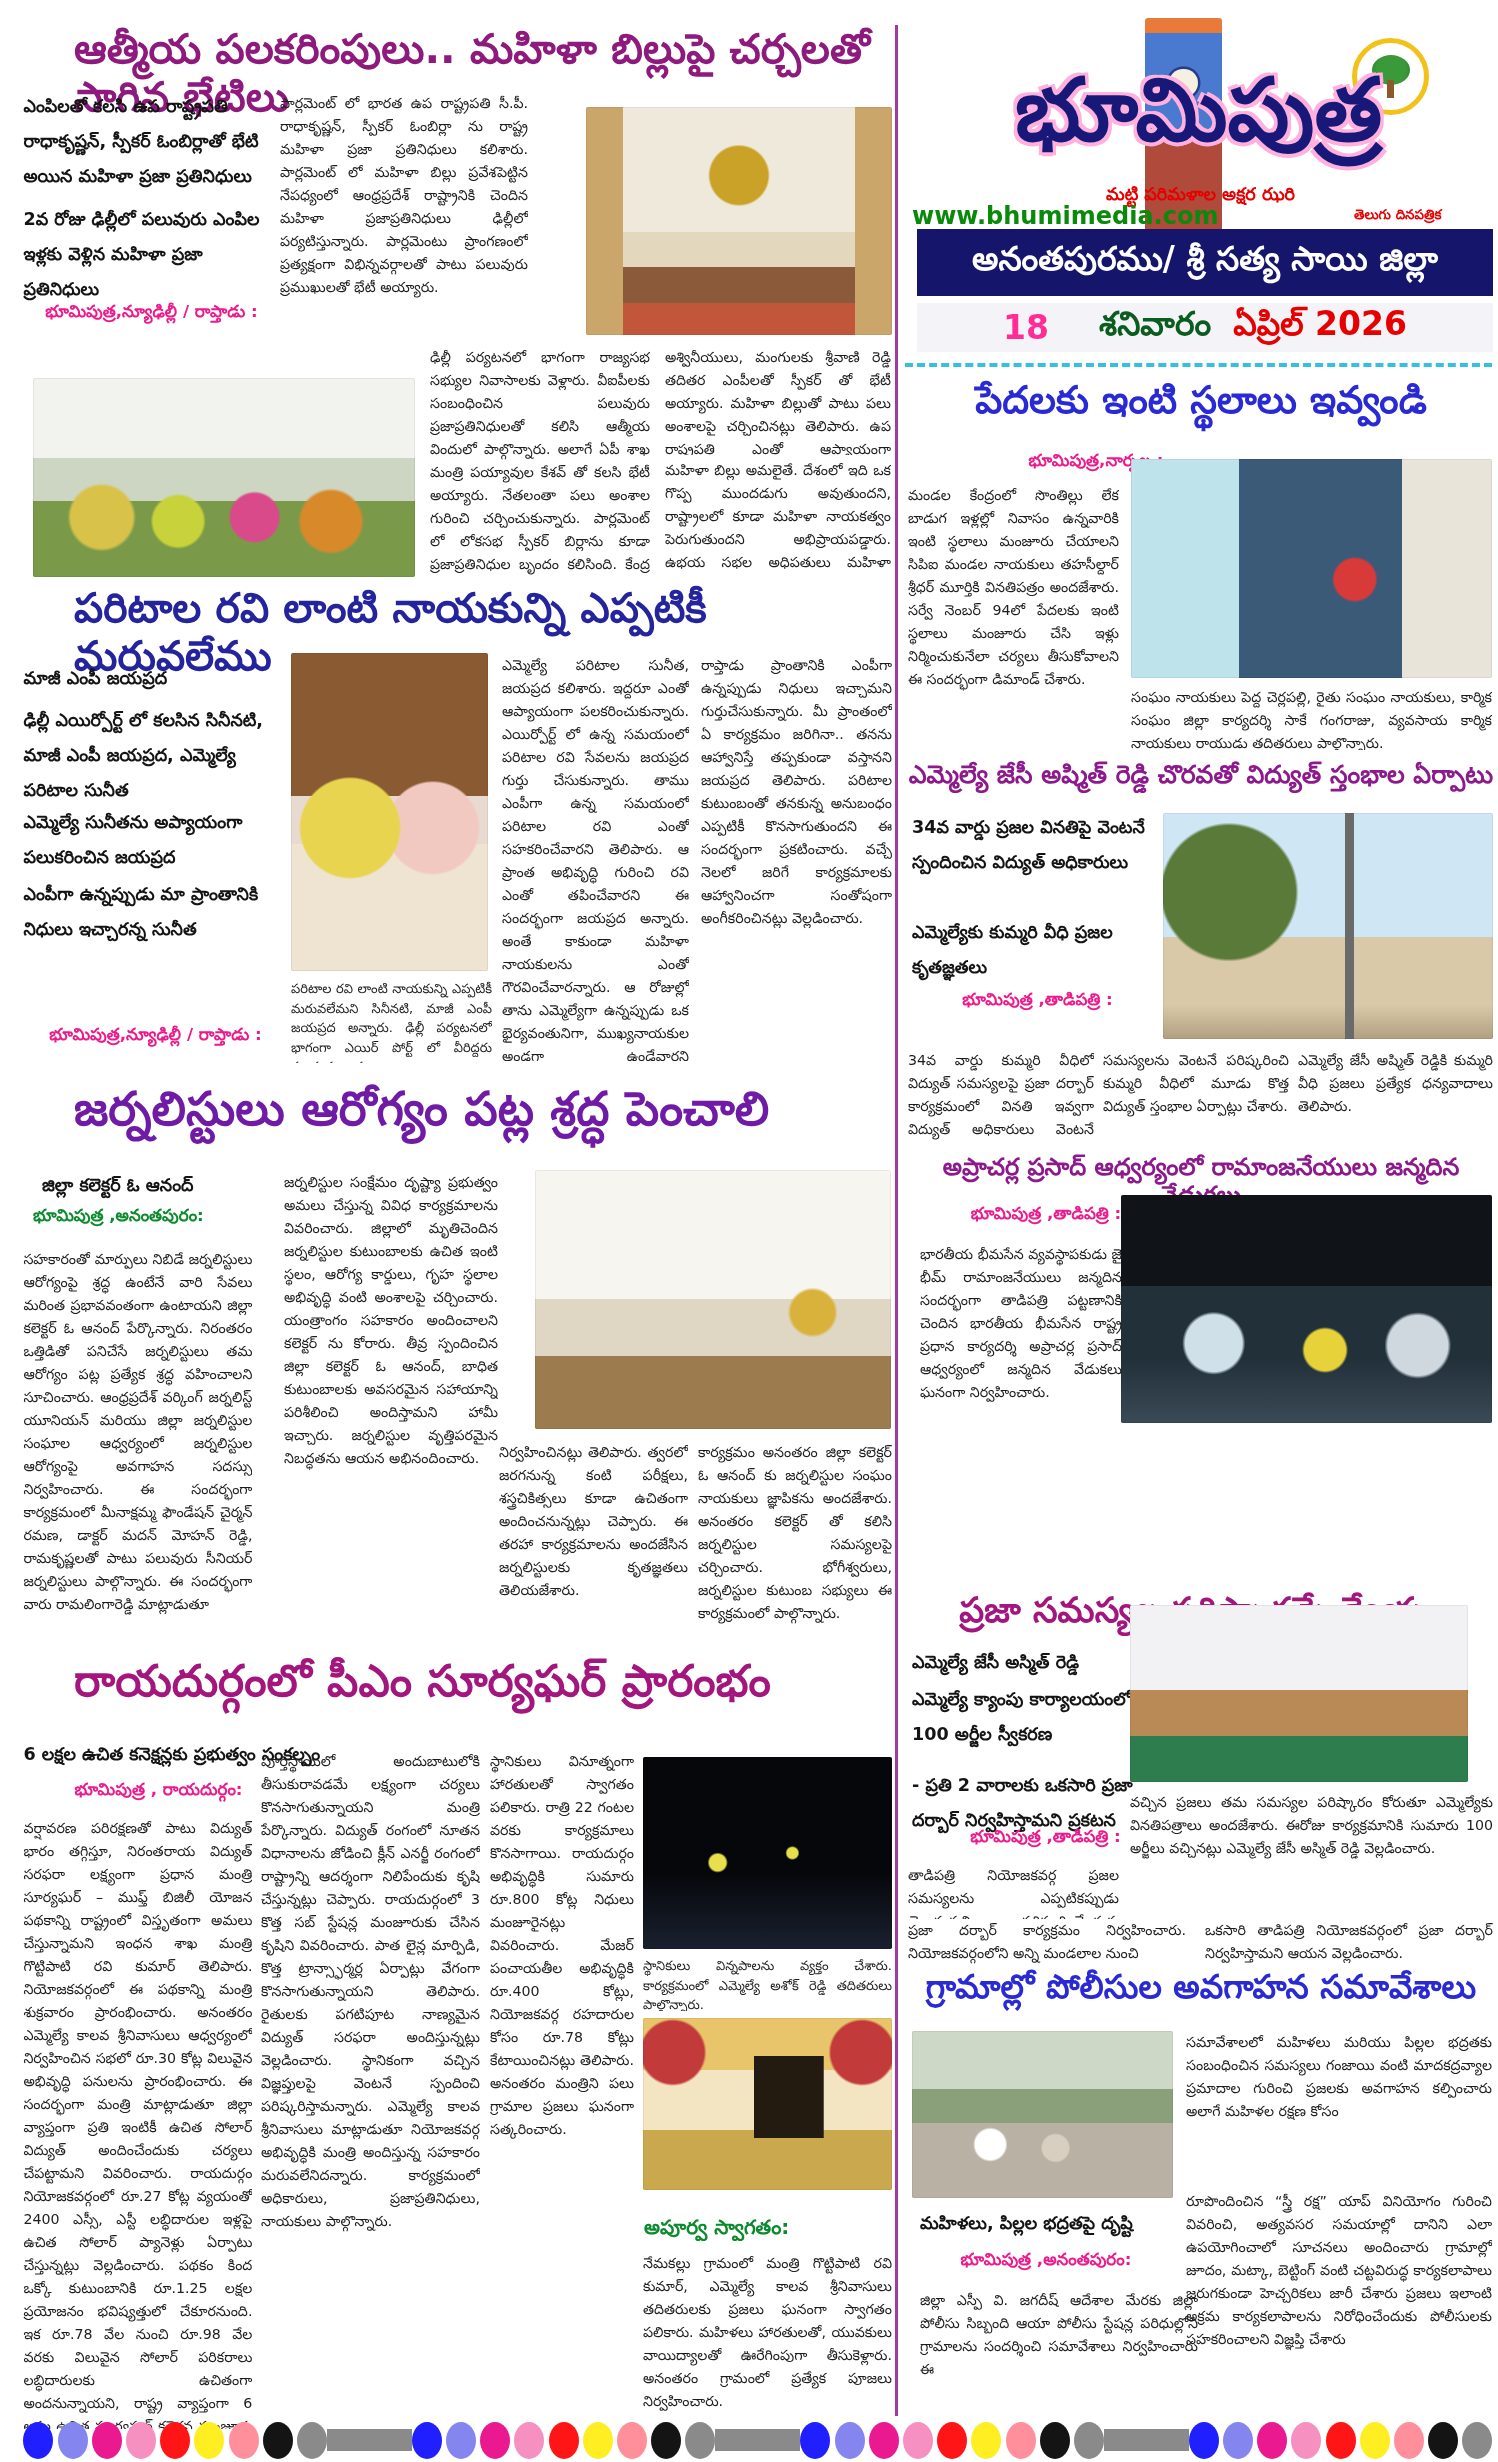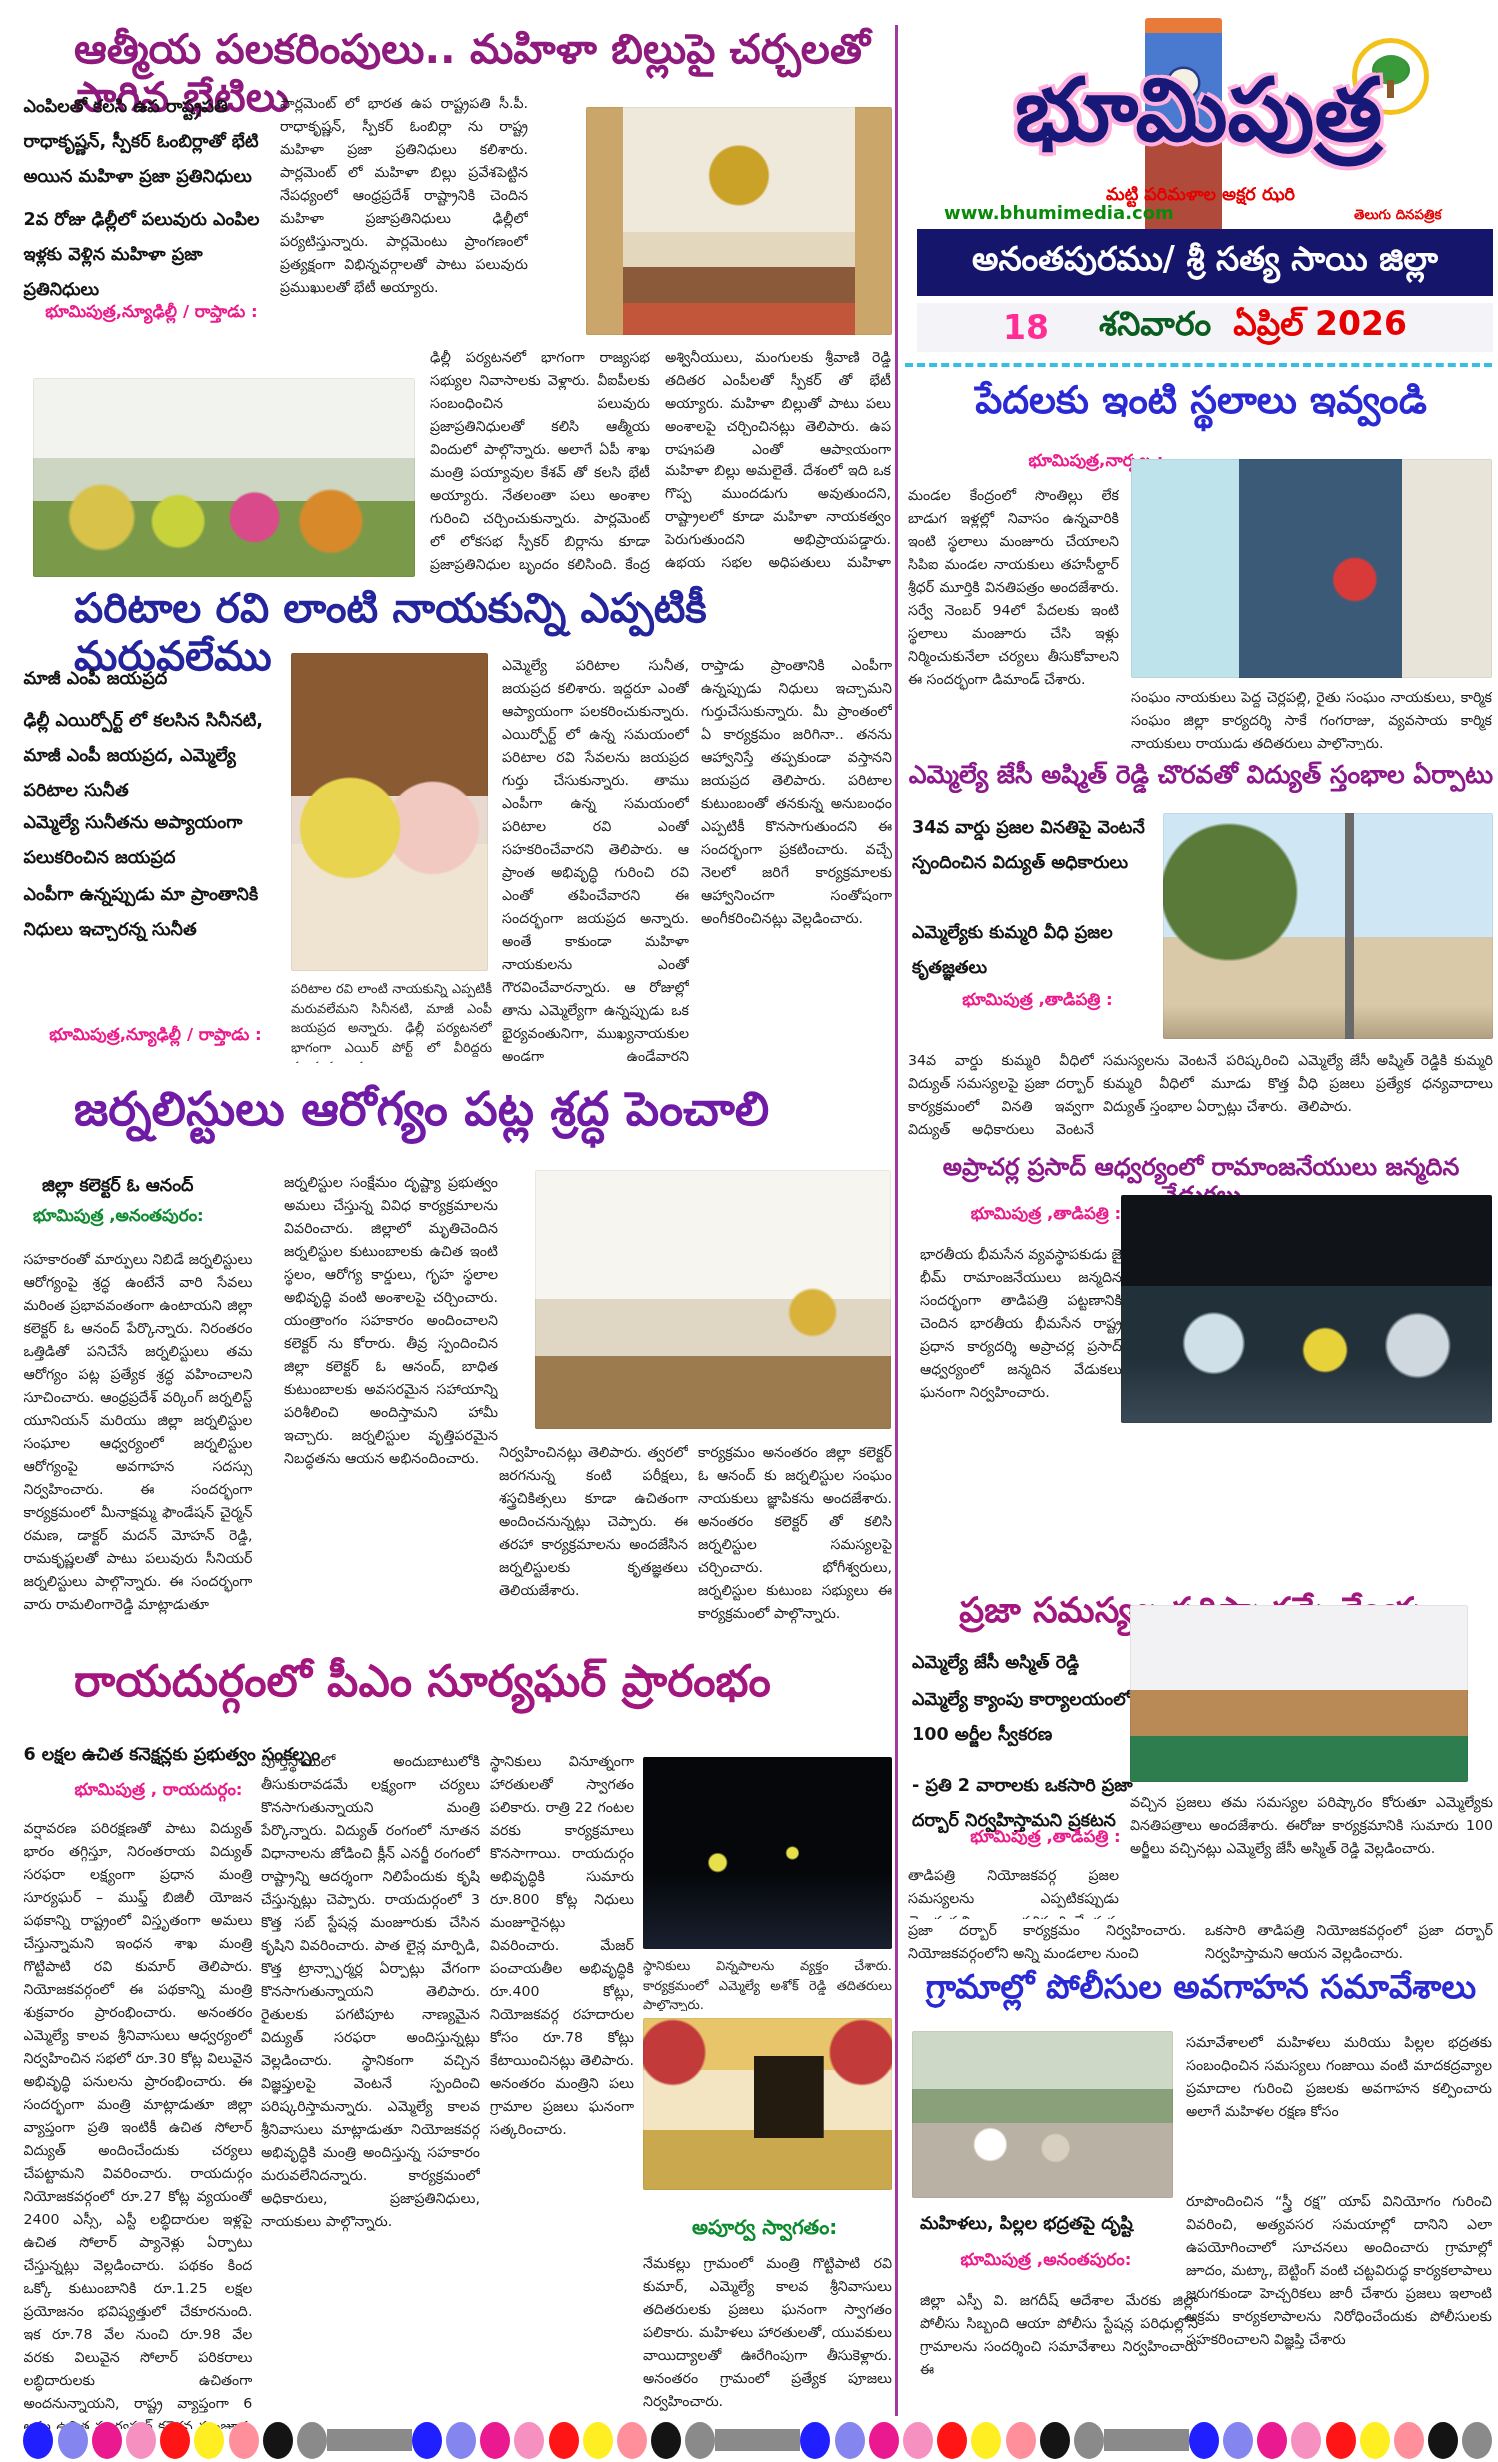--- a/index.html
+++ b/index.html
@@ -87,21 +87,21 @@
 
   <div class="abs tower" style="left:1145px;top:18.4px;width:77px;height:211px;">
     <span class="clock"></span>
   </div>
   <div class="abs logo-circle" style="left:1352px;top:38px;width:77px;height:77px;">
     <span class="tree"></span>
     <span class="trunk"></span>
   </div>
   <div class="abs mast-title" style="left:905px;top:59px;width:587px;font-size:87px;">భూమిపుత్ర</div>
   <div class="abs" style="left: 1004px; top: 184px; width: 393px; text-align: center; font-weight: bold; font-size: 17.6px; color: rgb(230, 0, 0);">మట్టి పరిమళాల అక్షర ఝరి</div>
-  <div class="abs" style="left: 944px; top: 202px; width: 209px; font-weight: bold; font-size: 18px; color: rgb(10, 138, 10);">www.bhumimedia.com</div>
+  <div class="abs" style="left: 912px; top: 202px; width: 209px; font-weight: bold; font-size: 24px; color: rgb(10, 138, 10);">www.bhumimedia.com</div>
   <div class="abs" style="left: 1354px; top: 207px; width: 139px; font-weight: bold; font-size: 13.4px; color: rgb(230, 0, 0);">తెలుగు దినపత్రిక</div>
   <div class="abs navybar" style="left:917px;top:229px;width:576px;height:67px;font-size:33px;">
     <span>అనంతపురము/ శ్రీ సత్య సాయి జిల్లా</span>
   </div>
   <div class="abs daterow" style="left:917px;top:303px;width:576px;height:49px;font-size:33px;">
     <span style="color: rgb(255, 45, 149);">18</span>
     <span style="color: rgb(10, 93, 30); margin-left: 28px;">శనివారం</span>
     <span style="color: rgb(230, 0, 0);">ఏప్రిల్ 2026</span>
   </div>
   <div class="abs dashed" style="left:905px;top:363px;width:587px;height:0;"></div>
@@ -140,21 +140,21 @@
 
   <div class="abs hl" style="left: 74px; top: 1655px; width: 822px; font-size: 44px; color: rgb(162, 22, 126);">రాయదుర్గంలో పీఎం సూర్యఘర్ ప్రారంభం</div>
   <div class="abs sub" style="left:23.4px;top:1742px;width:360px;line-height:1.4;">6 లక్షల ఉచిత కనెక్షన్లకు ప్రభుత్వం సంకల్పం</div>
   <div class="abs by" style="left: 33px; top: 1779px; width: 251px; color: rgb(236, 26, 140);">భూమిపుత్ర , రాయదుర్గం:</div>
   <div class="abs bd" style="left:23.4px;top:1817px;width:229px;height:612px;">వర్షావరణ పరిరక్షణతో పాటు విద్యుత్ భారం తగ్గిస్తూ, నిరంతరాయ విద్యుత్ సరఫరా లక్ష్యంగా ప్రధాన మంత్రి సూర్యఘర్ – ముఫ్త్ బిజిలీ యోజన పథకాన్ని రాష్ట్రంలో విస్తృతంగా అమలు చేస్తున్నామని ఇంధన శాఖ మంత్రి గొట్టిపాటి రవి కుమార్ తెలిపారు. నియోజకవర్గంలో ఈ పథకాన్ని మంత్రి శుక్రవారం ప్రారంభించారు. అనంతరం ఎమ్మెల్యే కాలవ శ్రీనివాసులు ఆధ్వర్యంలో నిర్వహించిన సభలో రూ.30 కోట్ల విలువైన అభివృద్ధి పనులను ప్రారంభించారు. ఈ సందర్భంగా మంత్రి మాట్లాడుతూ జిల్లా వ్యాప్తంగా ప్రతి ఇంటికీ ఉచిత సోలార్ విద్యుత్ అందించేందుకు చర్యలు చేపట్టామని వివరించారు. రాయదుర్గం నియోజకవర్గంలో రూ.27 కోట్ల వ్యయంతో 2400 ఎస్సీ, ఎస్టీ లబ్ధిదారుల ఇళ్లపై ఉచిత సోలార్ ప్యానెళ్లు ఏర్పాటు చేస్తున్నట్లు వెల్లడించారు. పథకం కింద ఒక్కో కుటుంబానికి రూ.1.25 లక్షల ప్రయోజనం భవిష్యత్తులో చేకూరనుంది. ఇక రూ.78 వేల నుంచి రూ.98 వేల వరకు విలువైన సోలార్ పరికరాలు లబ్ధిదారులకు ఉచితంగా అందనున్నాయని, రాష్ట్ర వ్యాప్తంగా 6 లక్షల ఉచిత సూర్యఘర్ కనెక్షన్ల మంజూరు చేసే, ఈ పేనీ నాటికే కనెక్షన్లు మంజూరు చేసి వేగంగా నిర్మాణ పనులు కొనసాగిస్తామని పేర్కొన్నారు.</div>
   <div class="abs bd" style="left:261px;top:1750px;width:219px;height:679px;">పూర్తిస్థాయిలో అందుబాటులోకి తీసుకురావడమే లక్ష్యంగా చర్యలు కొనసాగుతున్నాయని మంత్రి పేర్కొన్నారు. విద్యుత్ రంగంలో నూతన విధానాలను జోడించి క్లీన్ ఎనర్జీ రంగంలో రాష్ట్రాన్ని ఆదర్శంగా నిలిపేందుకు కృషి చేస్తున్నట్లు చెప్పారు. రాయదుర్గంలో 3 కొత్త సబ్ స్టేషన్ల మంజూరుకు చేసిన కృషిని వివరించారు. పాత లైన్ల మార్పిడి, కొత్త ట్రాన్స్ఫార్మర్ల ఏర్పాట్లు వేగంగా కొనసాగుతున్నాయని తెలిపారు. రైతులకు పగటిపూట నాణ్యమైన విద్యుత్ సరఫరా అందిస్తున్నట్లు వెల్లడించారు. స్థానికంగా వచ్చిన విజ్ఞప్తులపై వెంటనే స్పందించి పరిష్కరిస్తామన్నారు. ఎమ్మెల్యే కాలవ శ్రీనివాసులు మాట్లాడుతూ నియోజకవర్గ అభివృద్ధికి మంత్రి అందిస్తున్న సహకారం మరువలేనిదన్నారు. కార్యక్రమంలో అధికారులు, ప్రజాప్రతినిధులు, నాయకులు పాల్గొన్నారు.</div>
   <div class="abs bd" style="left:490px;top:1750px;width:144px;height:679px;">స్థానికులు వినూత్నంగా హారతులతో స్వాగతం పలికారు. రాత్రి 22 గంటల వరకు కార్యక్రమాలు కొనసాగాయి. రాయదుర్గం అభివృద్ధికి సుమారు రూ.800 కోట్ల నిధులు మంజూరైనట్లు వివరించారు. మేజర్ పంచాయతీల అభివృద్ధికి రూ.400 కోట్లు, నియోజకవర్గ రహదారుల కోసం రూ.78 కోట్లు కేటాయించినట్లు తెలిపారు. అనంతరం మంత్రిని పలు గ్రామాల ప్రజలు ఘనంగా సత్కరించారు.</div>
   <div class="ph ph-solarnight" style="left:643px;top:1757px;width:249px;height:192px;"></div>
   <div class="abs bd small" style="left:643px;top:1956px;width:249px;height:55px;">స్థానికులు విన్నపాలను వ్యక్తం చేశారు. కార్యక్రమంలో ఎమ్మెల్యే అశోక్ రెడ్డి తదితరులు పాల్గొన్నారు.</div>
   <div class="ph ph-inaug" style="left:643px;top:2018px;width:249px;height:172px;"></div>
-  <div class="abs sub" style="left: 644px; top: 2214px; width: 243px; line-height: 1.3; font-size: 20px; color: rgb(12, 138, 46); margin-left: 48px;">అపూర్వ స్వాగతం:</div>
+  <div class="abs sub" style="left: 644px; top: 2214px; width: 243px; line-height: 1.3; font-size: 20px; color: rgb(12, 138, 46);">అపూర్వ స్వాగతం:</div>
   <div class="abs bd" style="left:643px;top:2252px;width:249px;height:176px;">నేమకల్లు గ్రామంలో మంత్రి గొట్టిపాటి రవి కుమార్, ఎమ్మెల్యే కాలవ శ్రీనివాసులు తదితరులకు ప్రజలు ఘనంగా స్వాగతం పలికారు. మహిళలు హారతులతో, యువకులు వాయిద్యాలతో ఊరేగింపుగా తీసుకెళ్లారు. అనంతరం గ్రామంలో ప్రత్యేక పూజలు నిర్వహించారు.</div>
 
   <div class="abs hl center" style="left: 908px; top: 378px; width: 586px; font-size: 38px; color: rgb(42, 42, 212);">పేదలకు ఇంటి స్థలాలు ఇవ్వండి</div>
   <div class="abs by" style="left: 987px; top: 450px; width: 218px; color: rgb(236, 26, 140);">భూమిపుత్ర,నార్పల :</div>
   <div class="ph ph-housing" style="left:1131px;top:459px;width:361px;height:219px;"></div>
   <div class="abs bd" style="left:908px;top:484px;width:211px;height:251px;">మండల కేంద్రంలో సొంతిల్లు లేక బాడుగ ఇళ్లల్లో నివాసం ఉన్నవారికి ఇంటి స్థలాలు మంజూరు చేయాలని సిపిఐ మండల నాయకులు తహసీల్దార్ శ్రీధర్ మూర్తికి వినతిపత్రం అందజేశారు. సర్వే నెంబర్ 94లో పేదలకు ఇంటి స్థలాలు మంజూరు చేసి ఇళ్లు నిర్మించుకునేలా చర్యలు తీసుకోవాలని ఈ సందర్భంగా డిమాండ్ చేశారు.</div>
   <div class="abs bd" style="left:1131px;top:686px;width:361px;height:64px;">సంఘం నాయకులు పెద్ద చెర్లపల్లి, రైతు సంఘం నాయకులు, కార్మిక సంఘం జిల్లా కార్యదర్శి సాకే గంగరాజు, వ్యవసాయ కార్మిక నాయకులు రాయుడు తదితరులు పాల్గొన్నారు.</div>
 
   <div class="abs hl center" style="left: 908px; top: 760px; width: 586px; font-size: 25px; color: rgb(141, 26, 141);">ఎమ్మెల్యే జేసీ అష్మిత్ రెడ్డి చొరవతో విద్యుత్ స్తంభాల ఏర్పాటు</div>
   <div class="abs sub" style="left:912px;top:810px;width:244px;">34వ వార్డు ప్రజల వినతిపై వెంటనే స్పందించిన విద్యుత్ అధికారులు</div>

